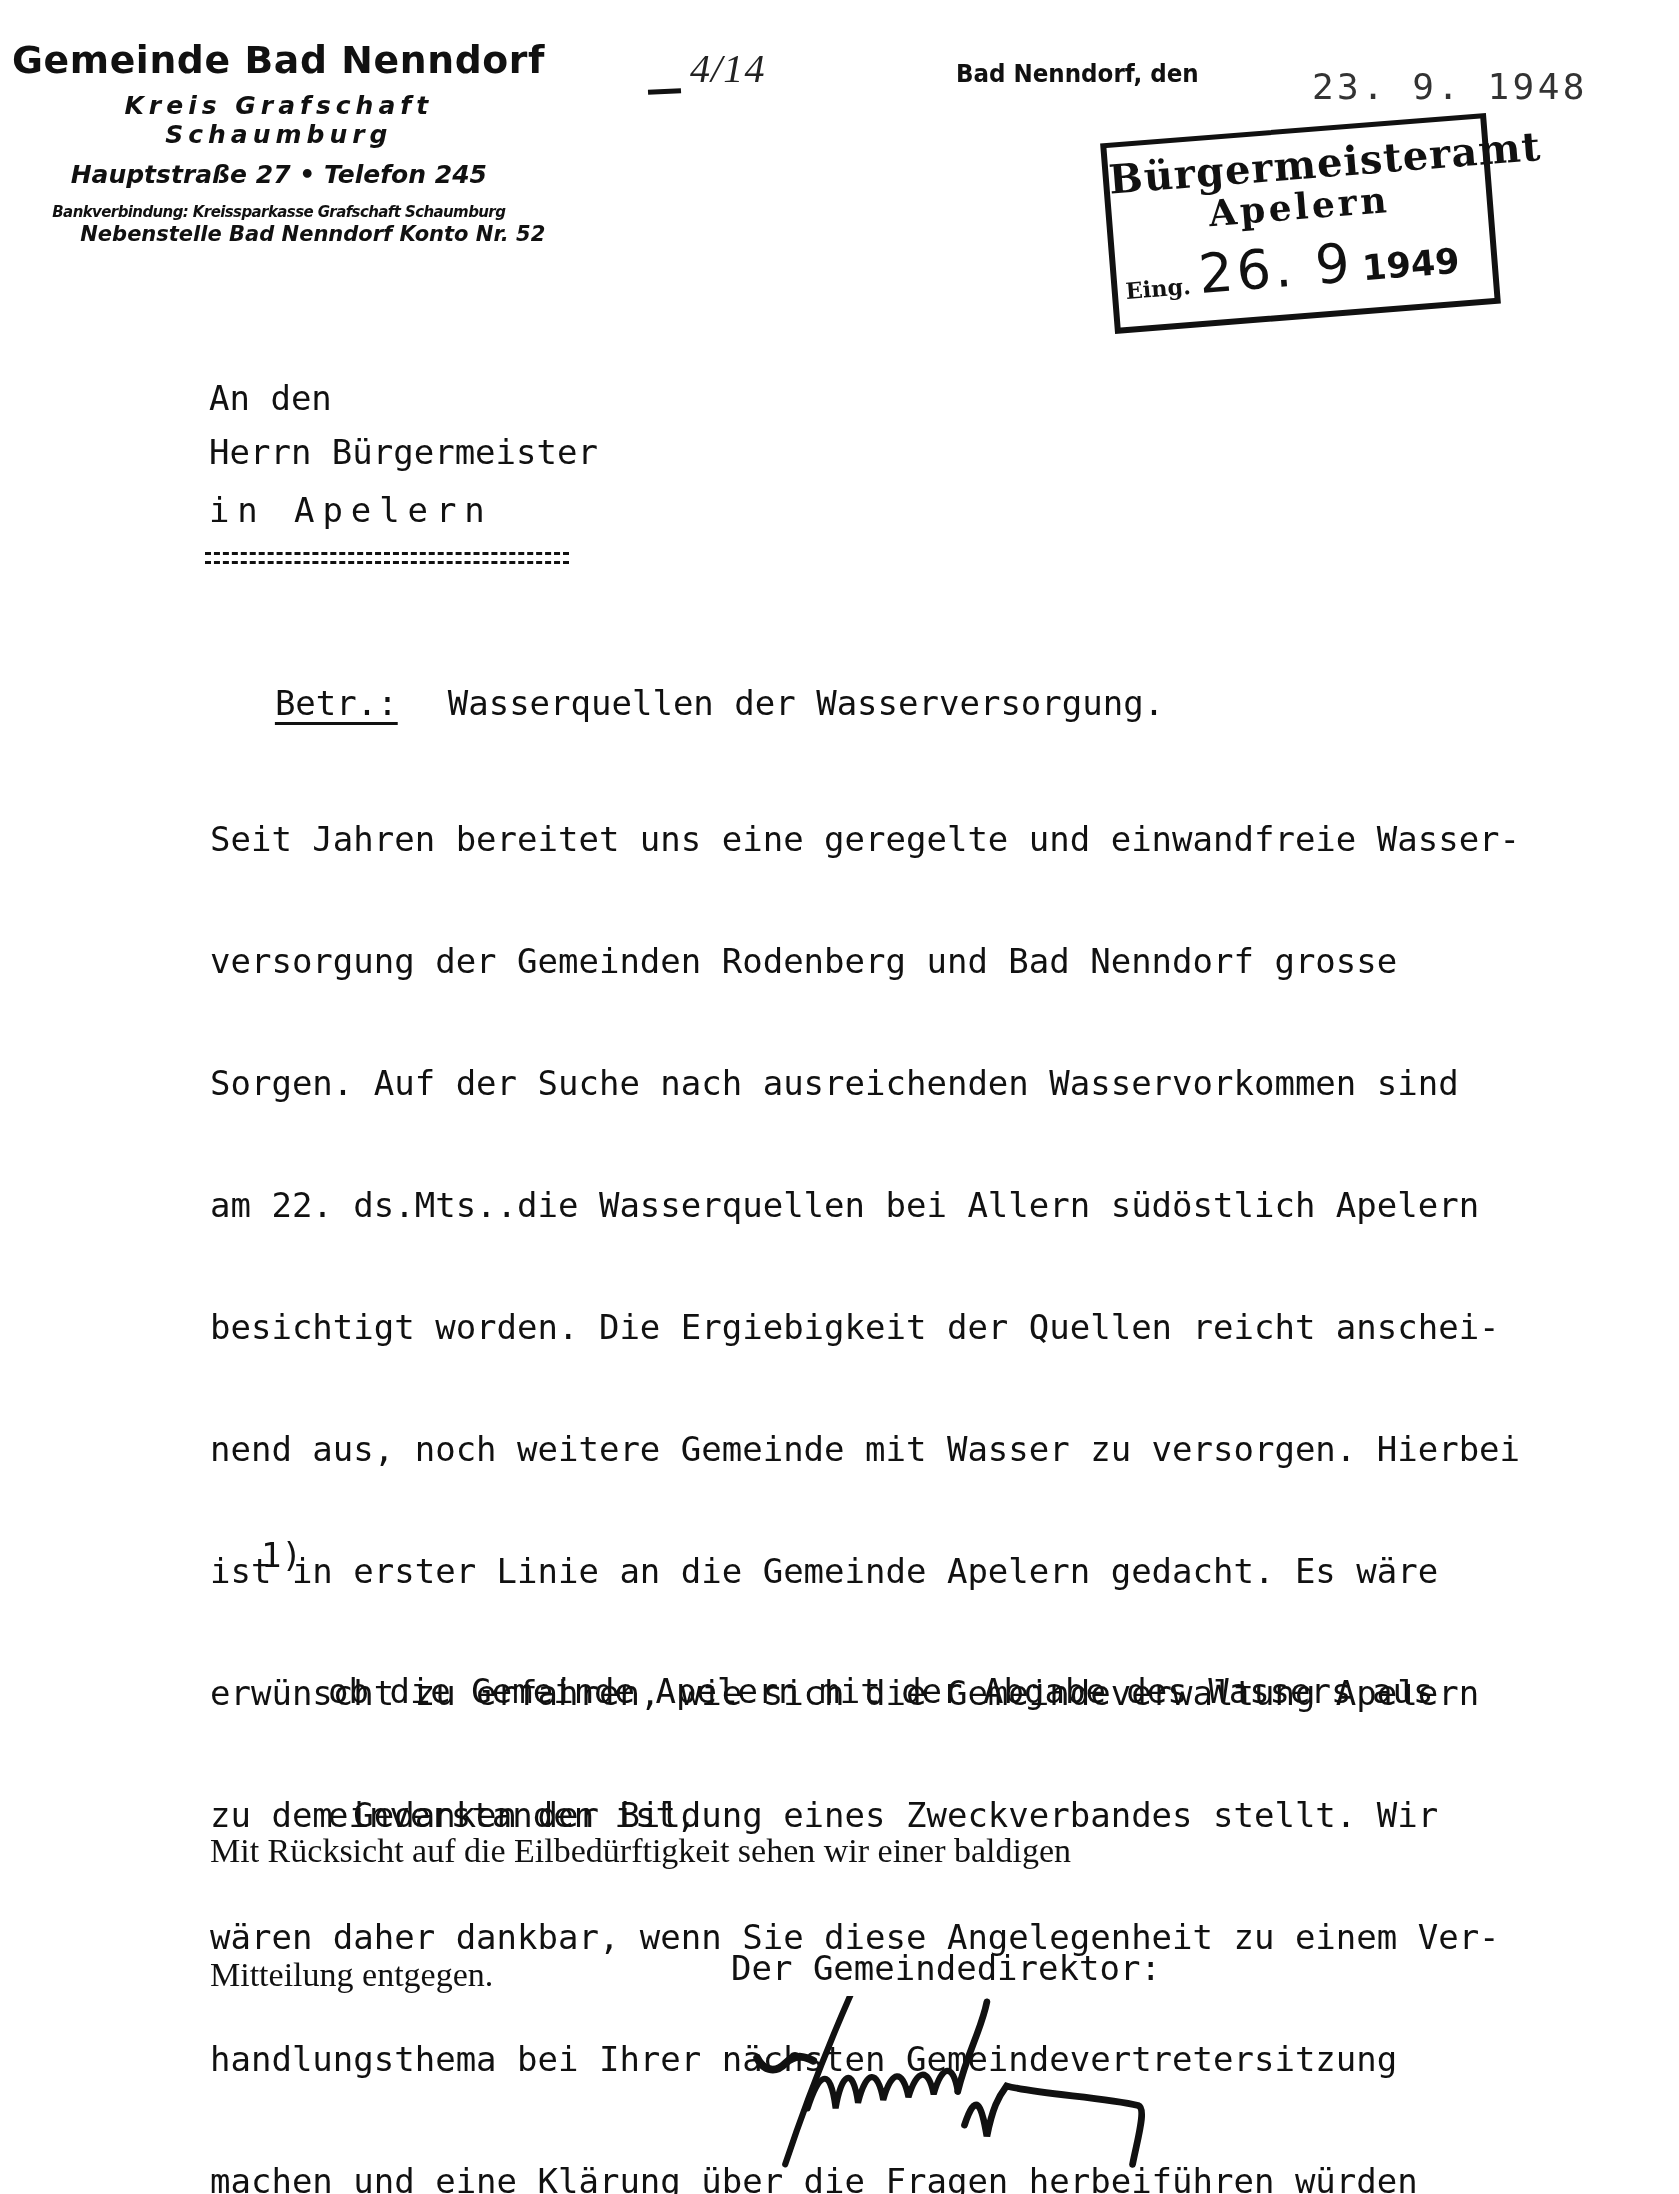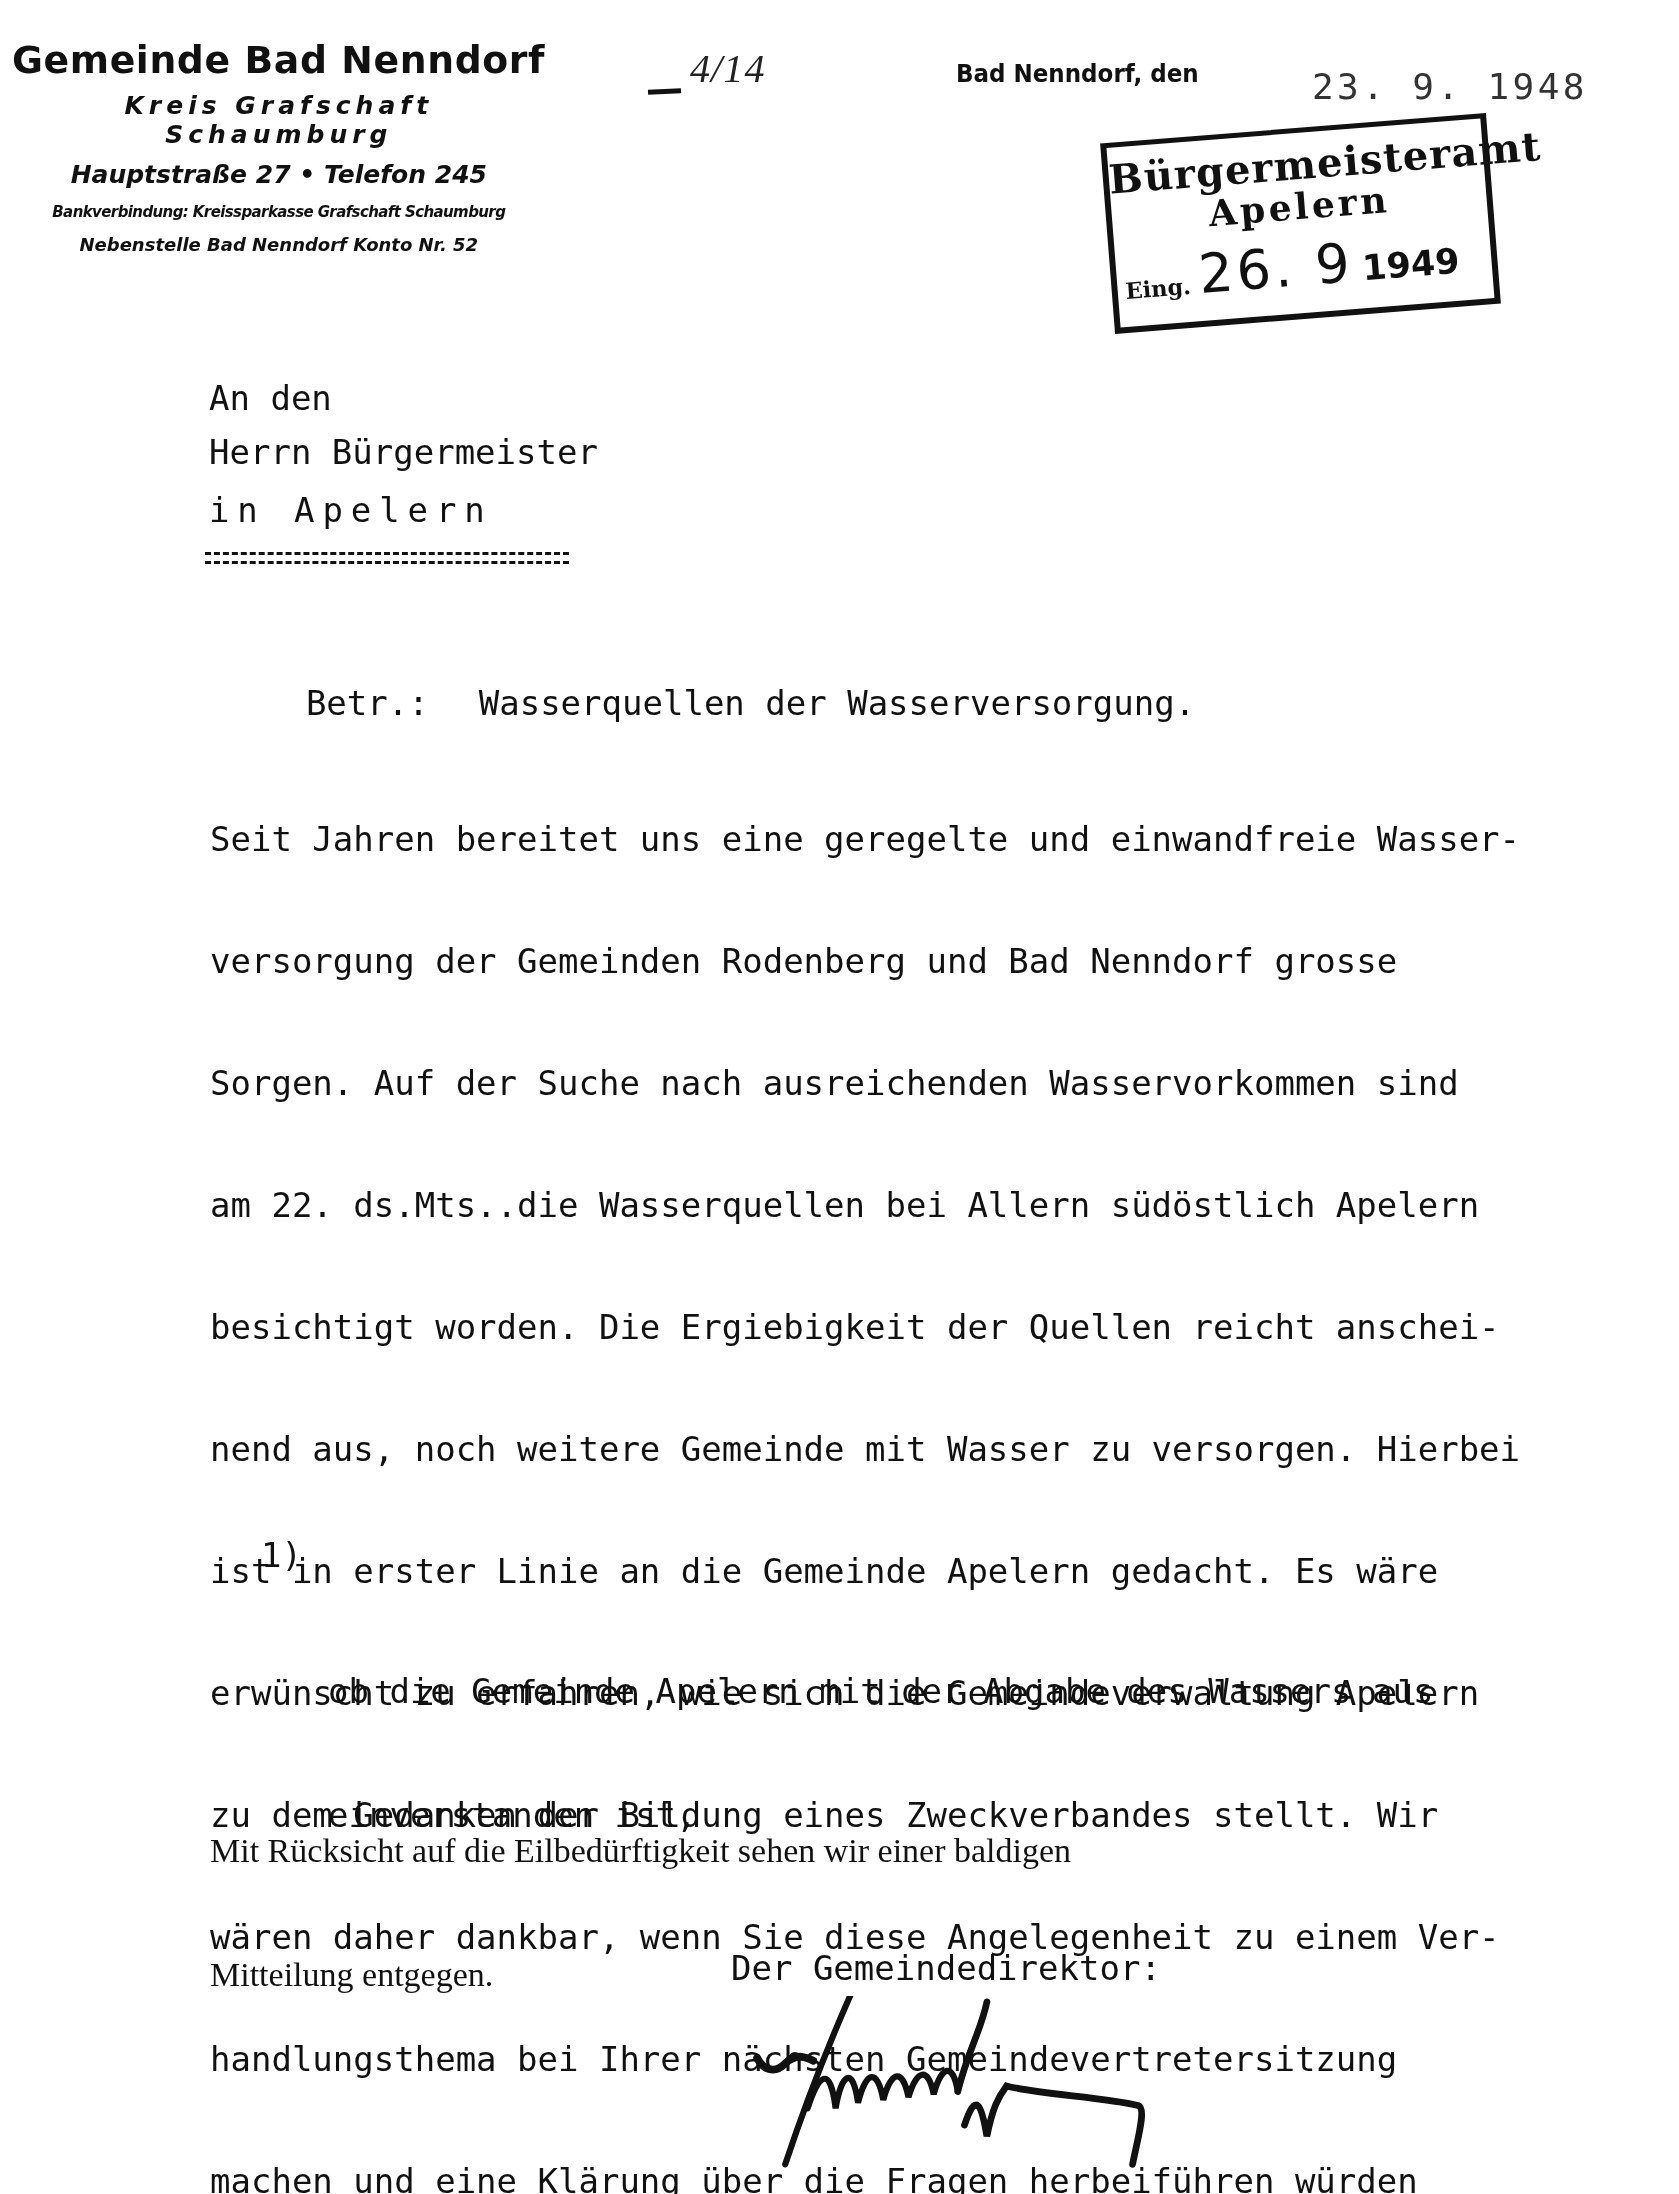--- a/index.html
+++ b/index.html
@@ -9,21 +9,21 @@
     }
     .page { position: absolute; inset: 0; background: #ffffff; }
 
     
     .letterhead { position: absolute; left: 12.3px; top: 42px; width: 533px; text-align: center;
       font-family: "DejaVu Sans", sans-serif; font-weight: bold; color: #111; }
     .lh-title { font-size: 37px; letter-spacing: 0.6px; line-height: 1; transform: scaleX(1.02); }
     .lh-line1 { font-size: 25px; letter-spacing: 5px; margin-top: 12.3px; font-style: italic; }
     .lh-line2 { font-size: 25px; margin-top: 11.2px; font-style: italic; }
     .lh-line3 { font-size: 15px; margin-top: 13.5px; font-style: italic; letter-spacing: -0.6px; }
-    .lh-line4 { font-size: 18px; margin-top: 13px; font-style: italic; }
+    .lh-line4 { font-size: 21px; margin-top: 1px; font-style: italic; text-align: right; }
 
     .ref-mark { position: absolute; left: 690px; top: 45px; font-family: Liberation Serif, serif;
       font-size: 40px; font-style: italic; color: #222; letter-spacing: 1.1px; }
     .ref-underline { position: absolute; left: 648px; top: 89px; width: 33px; height: 4.5px; background: #111;
       transform: rotate(-3deg); }
 
     .place-label { position: absolute; left: 956px; top: 59px; font-family: "DejaVu Sans", sans-serif;
       font-weight: bold; font-size: 25px; transform: scaleX(0.92); transform-origin: left; }
     .date { position: absolute; left: 1312px; top: 66px; font-family: "DejaVu Sans Mono", monospace;
       font-size: 36px; color: #333; letter-spacing: 3.4px; }
@@ -43,21 +43,21 @@
     .tw { font-family: "DejaVu Sans Mono", "Liberation Mono", monospace; font-size: 34px; color: #111;
       white-space: pre; line-height: 1; }
     .addr { position: absolute; left: 209px; }
     .addr1 { top: 381px; }
     .addr2 { top: 435px; }
     .addr3 { top: 493px; letter-spacing: 7.9px; }
     .addr-rule { position: absolute; left: 205px; top: 552px; width: 364px; height: 12.3px;
       border-top: 3.9px dashed #111; border-bottom: 3.9px dashed #111; box-sizing: border-box; }
 
     .subject { position: absolute; left: 193px; top: 652px; }
-    .subject-label { text-decoration-thickness: 3.4px; text-underline-offset: 6.7px; margin-left: 31px; }
+    .subject-label { text-decoration: underline; text-decoration-thickness: 3.4px; text-underline-offset: 6.7px; }
     .subject-text { margin-left: 50px; }
 
     .body { position: absolute; left: 210px; top: 754px; }
     .body-line { height: 54px; }
 
     .list { position: absolute; left: 261px; top: 1436px; }
     .list-item { position: relative; }
     .list-num { position: absolute; left: 0; }
     .list-text { margin-left: 67px; }
     .list-line { height: 56px; }

